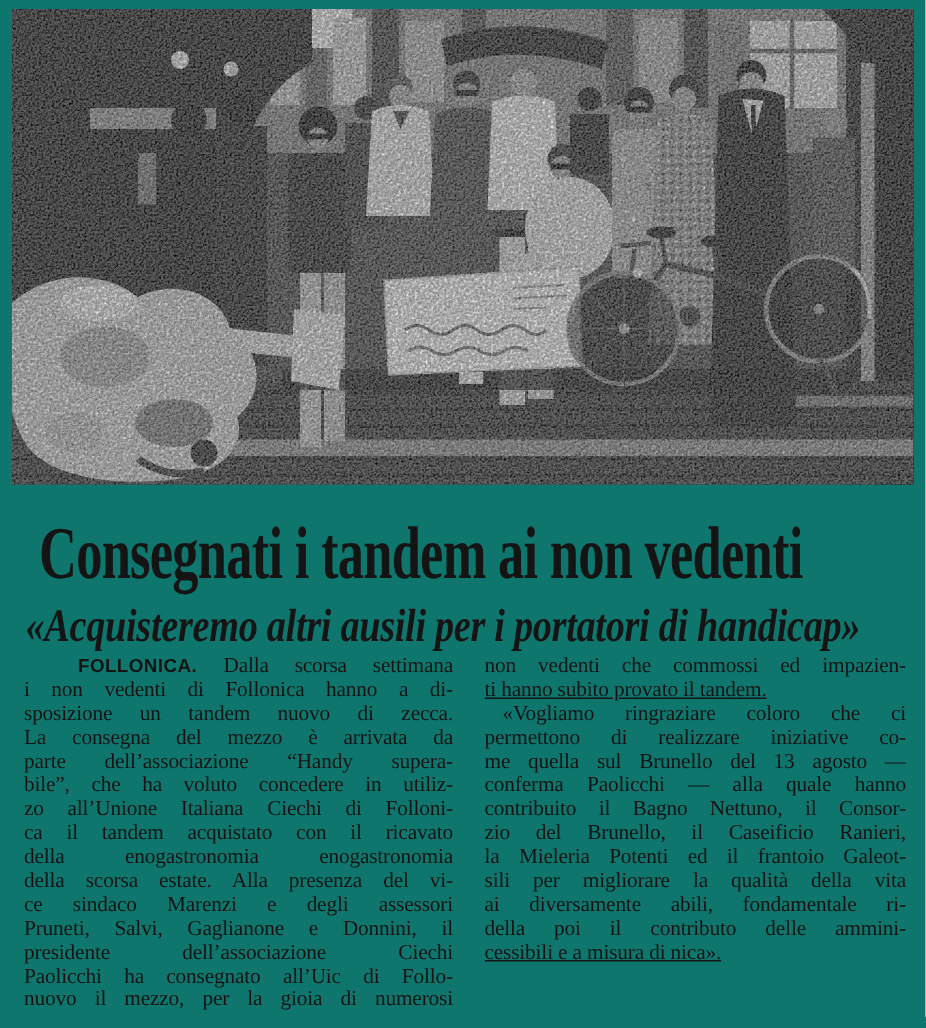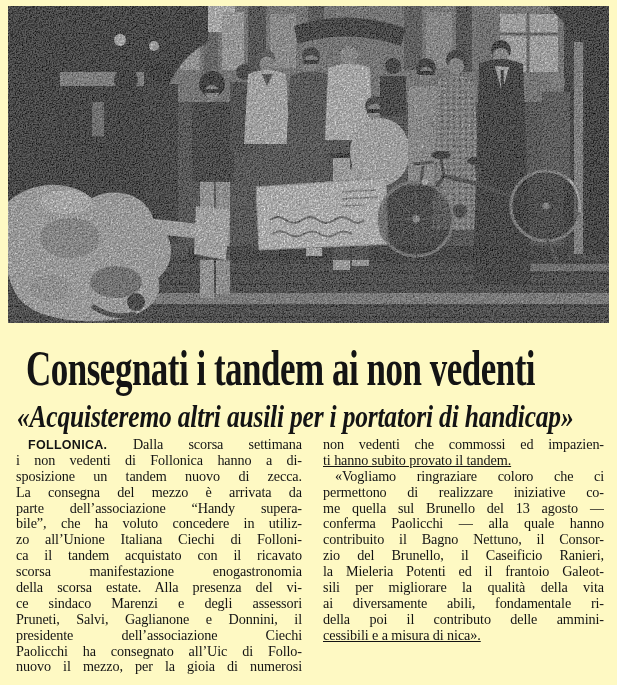--- a/index.html
+++ b/index.html
@@ -1,18 +1,18 @@
 <!DOCTYPE html>
 <html><head>
 <meta charset="utf-8">
 <style>
   html,body { margin:0; padding:0; background:#ffffff; }
   .page {
     position:relative; width:617px; height:685px;
-    background:#fef9c3; overflow:hidden;
+    background:#0f766e; overflow:hidden;
     font-family:"Liberation Serif", serif; color:#141414;
   }
   
   .photo { position:absolute; left:8px; top:6px; width:601px; height:317px; margin:0; }
   .photo svg { width:100%; height:100%; display:block; filter:grayscale(1) contrast(1.08); }
   
   .headline {
     position:absolute; left:26px; top:341px; margin:0;
     font-size:35px; font-weight:700; letter-spacing:-0.5px;
     transform:scaleY(1.42); transform-origin:0 0; white-space:nowrap;
@@ -31,21 +31,21 @@
   .col  { width:286px; }
   .col2 { width:281px; }
   .line {
     text-align:justify; text-align-last:justify;
     height:15.9px; overflow:hidden;
   }
   .line.end    { text-align-last:left;text-decoration:underline; }
   .line.indent { text-indent:12px; }
   .lead {
     font-family:"Liberation Sans", sans-serif;
-    font-size:12.5px; font-weight:700; letter-spacing:0.3px;
+    font-size:12.5px; font-weight:700; letter-spacing:0.3px;margin-left:24px;
   }
 </style>
 </head>
 <body>
 
 <div class="page">
 
   <figure class="photo" aria-label="Foto in bianco e nero: gruppo di persone con striscione e tandem davanti ai negozi">
     <svg viewBox="0 0 601 317" preserveAspectRatio="none">
       <defs>
@@ -238,21 +238,21 @@
   <div class="body">
     <div class="col">
         <div class="line indent"><b class="lead">FOLLONICA. </b>Dalla scorsa settimana</div>
         <div class="line">i non vedenti di Follonica hanno a di-</div>
         <div class="line">sposizione un tandem nuovo di zecca.</div>
         <div class="line">La consegna del mezzo è arrivata da</div>
         <div class="line">parte dell’associazione “Handy supera-</div>
         <div class="line">bile”, che ha voluto concedere in utiliz-</div>
         <div class="line">zo all’Unione Italiana Ciechi di Folloni-</div>
         <div class="line">ca il tandem acquistato con il ricavato</div>
-        <div class="line">scorsa manifestazione enogastronomia</div>
+        <div class="line">della enogastronomia enogastronomia</div>
         <div class="line">della scorsa estate. Alla presenza del vi-</div>
         <div class="line">ce sindaco Marenzi e degli assessori</div>
         <div class="line">Pruneti, Salvi, Gaglianone e Donnini, il</div>
         <div class="line">presidente dell’associazione Ciechi</div>
         <div class="line">Paolicchi ha consegnato all’Uic di Follo-</div>
         <div class="line">nuovo il mezzo, per la gioia di numerosi</div>
       </div>
     <div class="col col2">
         <div class="line">non vedenti che commossi ed impazien-</div>
         <div class="line end">ti hanno subito provato il tandem.</div>

